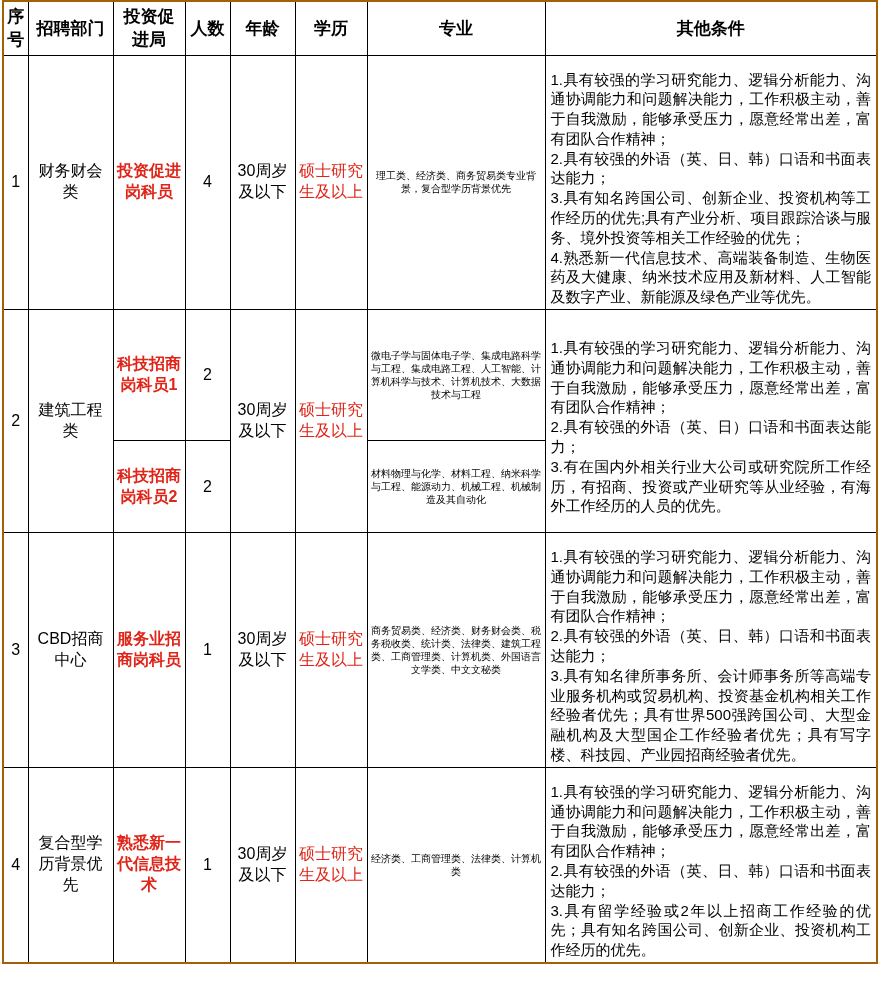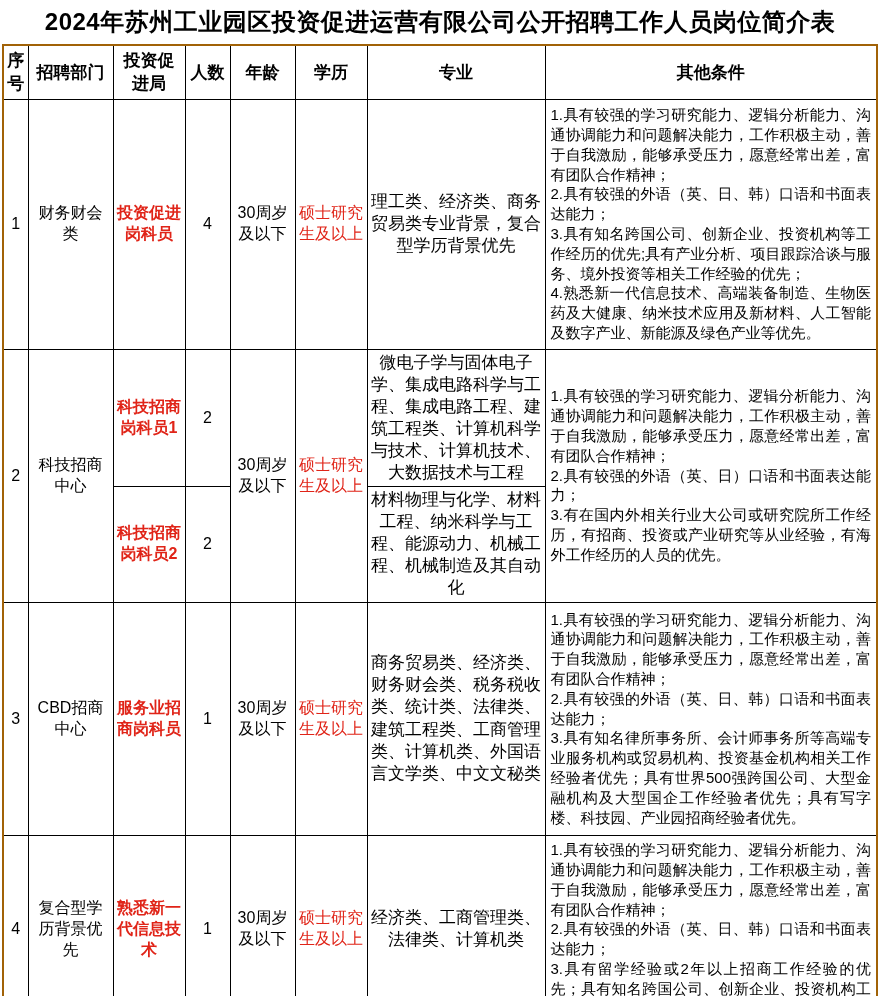--- a/index.html
+++ b/index.html
@@ -52,37 +52,36 @@
   tr.r3  { height: 233px; }
   tr.r4  { height: 189px; }
   td.position {
     color: var(--red);
     font-weight: bold;
   }
   td.education {
     color: var(--red);
   }
   td.major {
-    font-size: 17px;
+    font-size: 10px;
     line-height: 1.3;
   }
   td.other {
     text-align: justify;
     font-size: 15px;
     line-height: 1.32;
     white-space: pre-line;
-    padding: 2px 5px 2px 5px;
+    padding: 14px 5px 2px 5px;
   }
 </style>
 </head>
 <body>
 
 <div class="page">
 
-  <div class="title">2024年苏州工业园区投资促进运营有限公司公开招聘工作人员岗位简介表</div>
 
   <table class="job-table">
     <colgroup>
       <col style="width:25px">
       <col style="width:85px">
       <col style="width:72px">
       <col style="width:45px">
       <col style="width:65px">
       <col style="width:72px">
       <col style="width:178px">
@@ -110,26 +109,26 @@
         <td class="education">硕士研究生及以上</td>
         <td class="major">理工类、经济类、商务贸易类专业背景，复合型学历背景优先</td>
         <td class="other">1.具有较强的学习研究能力、逻辑分析能力、沟通协调能力和问题解决能力，工作积极主动，善于自我激励，能够承受压力，愿意经常出差，富有团队合作精神；
 2.具有较强的外语（英、日、韩）口语和书面表达能力；
 3.具有知名跨国公司、创新企业、投资机构等工作经历的优先;具有产业分析、项目跟踪洽谈与服务、境外投资等相关工作经验的优先；
 4.熟悉新一代信息技术、高端装备制造、生物医药及大健康、纳米技术应用及新材料、人工智能及数字产业、新能源及绿色产业等优先。</td>
       </tr>
 
       <tr class="r2a">
         <td rowspan="2">2</td>
-        <td rowspan="2">科技招商中心</td>
+        <td rowspan="2">建筑工程类</td>
         <td class="position">科技招商岗科员1</td>
         <td>2</td>
         <td rowspan="2">30周岁及以下</td>
         <td rowspan="2" class="education">硕士研究生及以上</td>
-        <td class="major">微电子学与固体电子学、集成电路科学与工程、集成电路工程、建筑工程类、计算机科学与技术、计算机技术、大数据技术与工程</td>
+        <td class="major">微电子学与固体电子学、集成电路科学与工程、集成电路工程、人工智能、计算机科学与技术、计算机技术、大数据技术与工程</td>
         <td rowspan="2" class="other">1.具有较强的学习研究能力、逻辑分析能力、沟通协调能力和问题解决能力，工作积极主动，善于自我激励，能够承受压力，愿意经常出差，富有团队合作精神；
 2.具有较强的外语（英、日）口语和书面表达能力；
 3.有在国内外相关行业大公司或研究院所工作经历，有招商、投资或产业研究等从业经验，有海外工作经历的人员的优先。</td>
       </tr>
       <tr class="r2b">
         <td class="position">科技招商岗科员2</td>
         <td>2</td>
         <td class="major">材料物理与化学、材料工程、纳米科学与工程、能源动力、机械工程、机械制造及其自动化</td>
       </tr>
 

